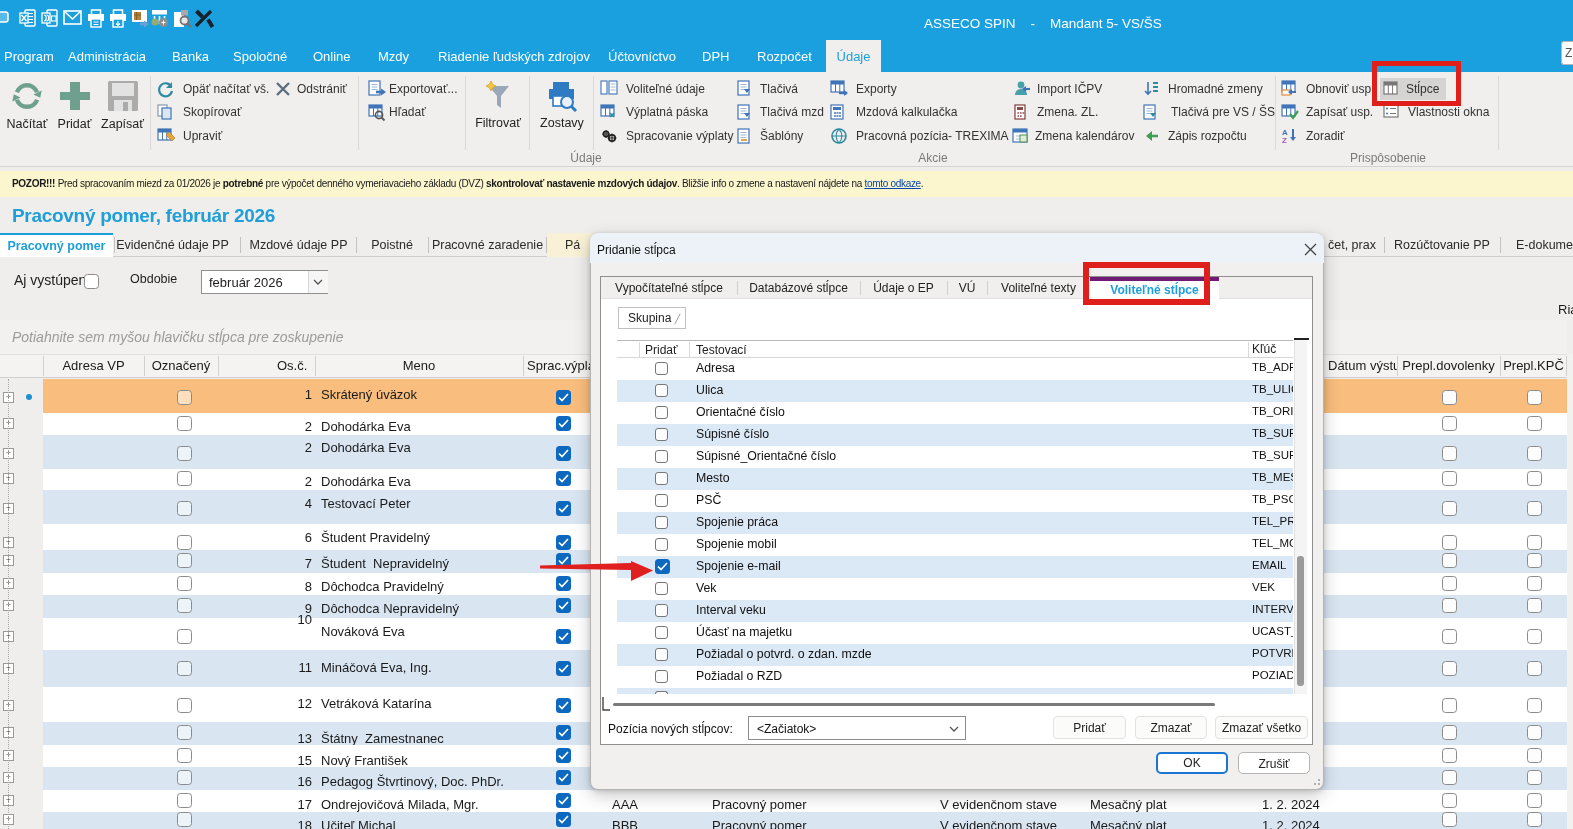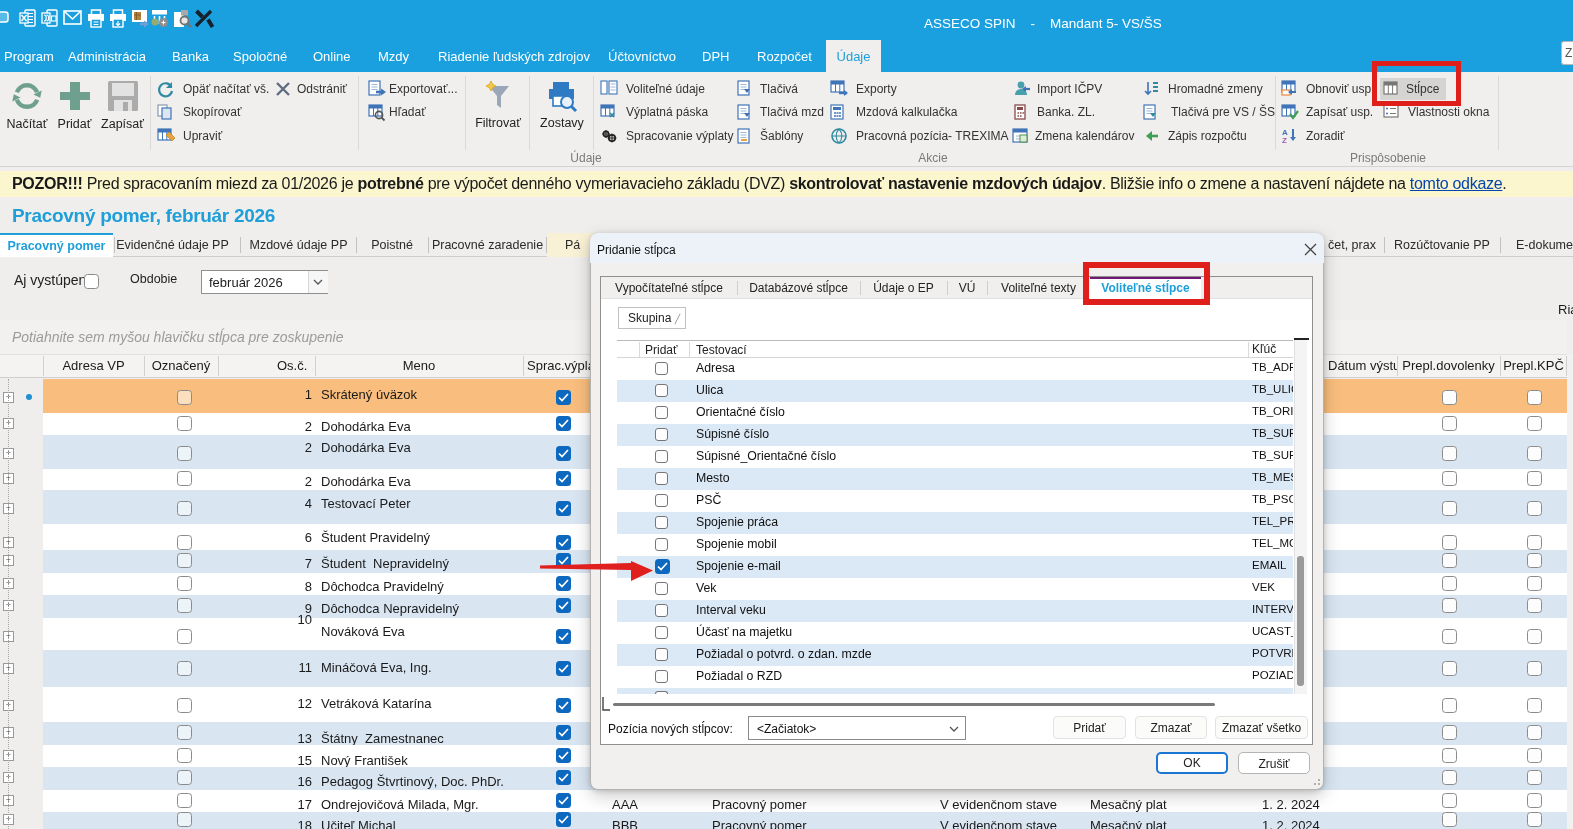--- a/index.html
+++ b/index.html
@@ -154,21 +154,21 @@
 <div class="sm" style="left:626px;top:82px">Voliteľné údaje</div>
 <div class="sm" style="left:626px;top:105px">Výplatná páska</div>
 <div class="sm" style="left:626px;top:129px">Spracovanie výplaty</div>
 <div class="sm" style="left:760px;top:82px">Tlačivá</div>
 <div class="sm" style="left:760px;top:105px">Tlačivá mzd</div>
 <div class="sm" style="left:760px;top:129px">Šablóny</div>
 <div class="sm" style="left:856px;top:82px">Exporty</div>
 <div class="sm" style="left:856px;top:105px">Mzdová kalkulačka</div>
 <div class="sm" style="left:856px;top:129px">Pracovná pozícia- TREXIMA</div>
 <div class="sm" style="left:1037px;top:82px">Import IČPV</div>
-<div class="sm" style="left:1037px;top:105px">Banka. ZL.</div>
+<div class="sm" style="left:1037px;top:105px">Zmena. ZL.</div>
 <div class="sm" style="left:1035px;top:129px">Zmena kalendárov</div>
 <div class="sm" style="left:1168px;top:82px">Hromadné zmeny</div>
 <div class="sm" style="left:1171px;top:105px">Tlačivá pre VS / ŠS</div>
 <div class="sm" style="left:1168px;top:129px">Zápis rozpočtu</div>
 <div class="sm" style="left:1306px;top:82px">Obnoviť usp.</div>
 <div class="sm" style="left:1306px;top:105px">Zapísať usp.</div>
 <div class="sm" style="left:1306px;top:129px">Zoradiť</div>
 <div class="sm" style="left:1406px;top:82px">Stĺpce</div>
 <div class="sm" style="left:1408px;top:105px">Vlastnosti okna</div>
 <svg class="abs" style="left:0;top:72px;z-index:2" width="1573" height="95" viewBox="0 0 1573 95">
@@ -318,21 +318,21 @@
       <rect x="4" y="9" width="25" height="10" fill="#2e7bc4"></rect>
       <rect x="8" y="16" width="17" height="10" fill="#fff" stroke="#2e7bc4" stroke-width="1.6"></rect>
       <circle cx="22" cy="22" r="6" fill="#e8f1fa" stroke="#2e7bc4" stroke-width="2"></circle>
       <path d="M26 26l5 5" stroke="#2e7bc4" stroke-width="3"></path>
     </svg>
  <div>Zostavy</div></div>
 
 <div class="abs" style="left:1380px;top:78px;width:66px;height:22px;background:#d5d4d2"></div>
 <div class="abs" style="left:1372px;top:61px;width:89px;height:45px;border:5px solid #df201a;z-index:3"></div>
 
-<div class="warn" style="font-size:16px;letter-spacing:-0.3px"><b>POZOR!!!</b>&nbsp;Pred spracovaním miezd za 01/2026 je <b>potrebné</b> pre výpočet denného vymeriavacieho základu (DVZ) <b>skontrolovať nastavenie mzdových údajov</b>. Bližšie info o zmene a nastavení nájdete na <span style="color:#0645ad;text-decoration:underline">tomto odkaze</span>.</div>
+<div class="warn" style="font-size:10px;letter-spacing:-0.3px"><b>POZOR!!!</b>&nbsp;Pred spracovaním miezd za 01/2026 je <b>potrebné</b> pre výpočet denného vymeriavacieho základu (DVZ) <b>skontrolovať nastavenie mzdových údajov</b>. Bližšie info o zmene a nastavení nájdete na <span style="color:#0645ad;text-decoration:underline">tomto odkaze</span>.</div>
 <div class="h1">Pracovný pomer, február 2026</div>
 
 <div class="tabstrip"></div>
 <div class="ltab" style="left:0;width:113px;background:#fff;border-top:2px solid #1e9fd9;color:#1e9fd9;font-weight:bold;padding-top:4px">Pracovný pomer</div>
 <div class="ltab" style="left:116px;width:113px">Evidenčné údaje PP</div>
 <div class="ltab" style="left:242px;width:113px">Mzdové údaje PP</div>
 <div class="ltab" style="left:357px;width:70px">Poistné</div>
 <div class="ltab" style="left:429px;width:117px">Pracovné zaradenie</div>
 <div class="ltab" style="left:547px;width:46px;background:#f8f1d6;text-align:left;padding-left:18px">Pá</div>
 <div class="ltab" style="left:1324px;width:58px;text-align:left;padding-left:4px">čet, prax</div>
@@ -606,21 +606,21 @@
 <div class="dtab" style="left:601px;width:136px">Vypočítateľné stĺpce</div>
 <div class="tsep" style="left:737px;top:281px;height:14px;background:#cfcfcf"></div>
 <div class="dtab" style="left:737px;width:123px">Databázové stĺpce</div>
 <div class="tsep" style="left:860px;top:281px;height:14px;background:#cfcfcf"></div>
 <div class="dtab" style="left:860px;width:87px">Údaje o EP</div>
 <div class="tsep" style="left:947px;top:281px;height:14px;background:#cfcfcf"></div>
 <div class="dtab" style="left:947px;width:40px">VÚ</div>
 <div class="tsep" style="left:987px;top:281px;height:14px;background:#cfcfcf"></div>
 <div class="dtab" style="left:987px;width:103px">Voliteľné texty</div>
 <div class="tsep" style="left:1090px;top:281px;height:14px;background:#cfcfcf"></div>
-<div class="dtab" style="left:1090px;width:111px;background:#fff;border-top:2px solid #701a75;padding-top:2px;color:#1e9fd9;font-weight:bold;height:23px">Voliteľné stĺpce</div>
+<div class="dtab" style="left:1090px;width:129px;background:#fff;border-top:4px solid #701a75;padding-top:2px;color:#1e9fd9;font-weight:bold;height:23px">Voliteľné stĺpce</div>
 <div class="abs" style="left:618px;top:307px;width:68px;height:22px;background:#fff;border:1px solid #c0c0c0;font-size:12px;color:#222;padding:3px 0 0 9px">Skupina <span style="font-size:9px;color:#888">╱</span></div>
 <div class="abs" style="left:617px;top:340px;width:676px;height:18px;background:#fff;border-top:1px solid #b9b9b9;border-bottom:1px solid #d6d6d6"></div>
 <div class="abs" style="left:645px;top:343px;font-size:12px;color:#222">Pridať</div>
 <div class="abs" style="left:696px;top:343px;font-size:12px;color:#222">Testovací</div>
 <div class="abs" style="left:1252px;top:342px;width:31px;overflow:hidden;font-size:12px;color:#222">Kľúč</div>
 <div class="abs" style="left:639px;top:342px;width:1px;height:15px;background:#d9d9d9"></div>
 <div class="abs" style="left:689px;top:342px;width:1px;height:15px;background:#d9d9d9"></div>
 <div class="abs" style="left:1248px;top:342px;width:1px;height:15px;background:#d9d9d9"></div>
 <svg class="abs" style="left:1294px;top:337px" width="16" height="10">
     <path d="M1 9V2h14" fill="none" stroke="#222" stroke-width="2"></path>

